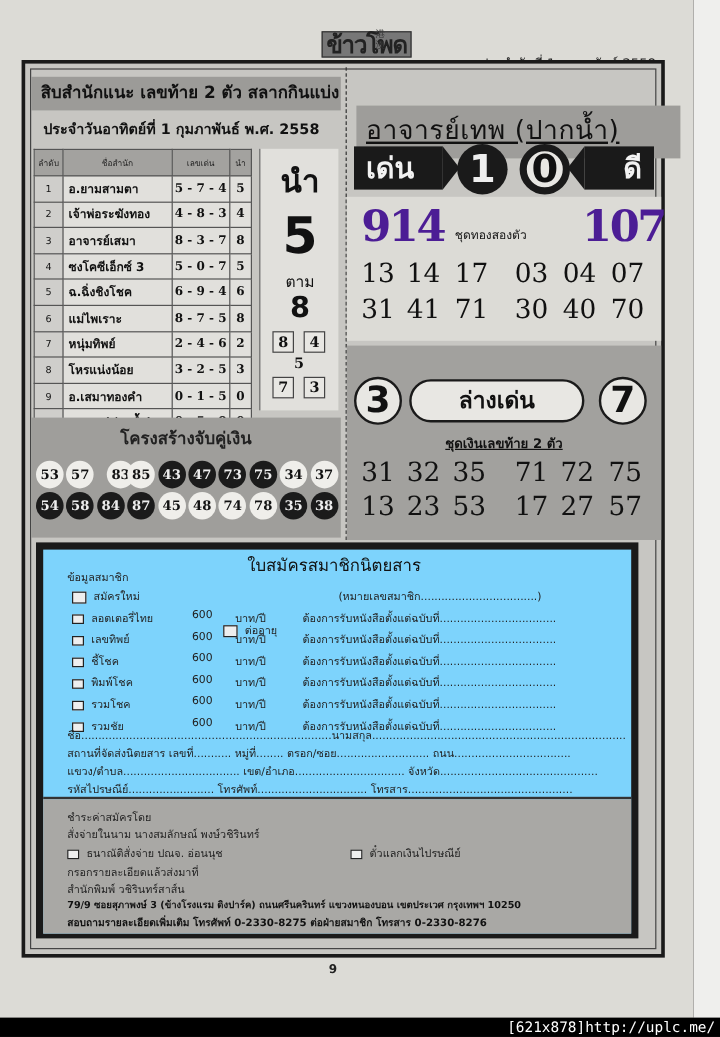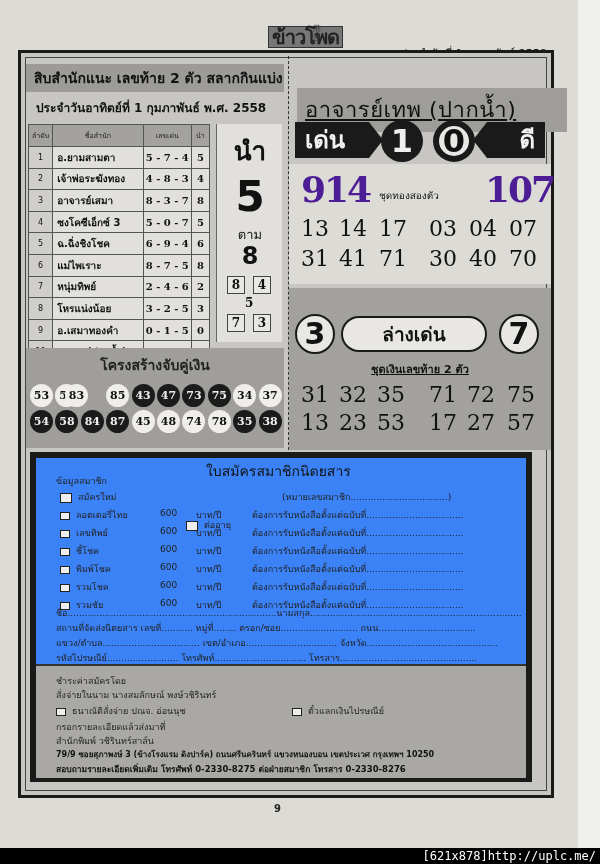--- a/index.html
+++ b/index.html
@@ -60,21 +60,21 @@
   .num-row { position: absolute; left: 12px; width: 240px; font-family: "DejaVu Serif", serif; font-size: 22px; color: #111; }
   .num-row span { position: absolute; }
 
   .silver { position: absolute; left: 0; top: 232px; width: 262px; height: 162px; background: #a2a19e; }
   .small-circle { position: absolute; top: 26px; width: 40px; height: 40px; border-radius: 50%; background: #e8e7e3; border: 2px solid #1a1a1a; font-size: 30px; font-weight: bold; text-align: center; line-height: 36px; color: #111; }
   .pill { position: absolute; left: 52px; top: 28px; width: 146px; height: 36px; border-radius: 18px; background: #e8e7e3; border: 2px solid #1a1a1a; font-size: 19px; font-weight: bold; text-align: center; line-height: 32px; color: #111; }
   .silver-label { position: absolute; left: 0; top: 72px; width: 262px; text-align: center; font-size: 11px; font-weight: bold; text-decoration: underline; color: #111; }
 
   
   .form-outer { position: absolute; left: 30px; top: 452px; width: 502px; height: 330px; background: #1a1a1a; }
-  .form { position: absolute; left: 36px; top: 458px; width: 490px; height: 320px; background: #3b82f6; }
+  .form { position: absolute; left: 36px; top: 458px; width: 490px; height: 320px; background: #7dd3fc; }
   .form-title { position: absolute; left: 170px; top: 2px; font-size: 14px; color: #111; }
   .form-text { position: absolute; font-size: 9px; color: #222; white-space: nowrap; }
   .cb { display: inline-block; width: 10px; height: 8px; border: 1.5px solid #222; background: #eee; vertical-align: middle; margin-right: 6px; }
   .cb.big { width: 12px; height: 10px; }
   .form-div { position: absolute; left: 0; top: 206px; width: 490px; height: 2px; background: #333; }
   .form-pay { position: absolute; left: 0; top: 208px; width: 490px; height: 112px; background: #a9a8a5; }
   .bold-line { position: absolute; font-size: 9px; font-weight: bold; color: #111; white-space: nowrap; }
 
   .page-num { position: absolute; left: 274px; top: 803px; font-size: 10px; font-weight: bold; color: #222; }
 </style>
@@ -179,21 +179,21 @@
     <div class="grid-center" style="left:28px;top:172px;">5</div>
     <div class="grid-cell" style="left:10px;top:190px;">7</div>
     <div class="grid-cell" style="left:36px;top:190px;">3</div>
   </div>
 
   <div class="structure">
     <div class="structure-title">โครงสร้างจับคู่เงิน</div>
     <div id="balls">
         <div class="ball light" style="left: 4px; top: 36px;">53</div>
         <div class="ball light" style="left: 29.4px; top: 36px;">57</div>
-        <div class="ball light" style="left: 39px; top: 36px;">83</div>
+        <div class="ball light" style="left: 63px; top: 36px;">83</div>
         <div class="ball light" style="left: 80.2px; top: 36px;">85</div>
         <div class="ball dark" style="left: 105.6px; top: 36px;">43</div>
         <div class="ball dark" style="left: 131px; top: 36px;">47</div>
         <div class="ball dark" style="left: 156.4px; top: 36px;">73</div>
         <div class="ball dark" style="left: 181.8px; top: 36px;">75</div>
         <div class="ball light" style="left: 207.2px; top: 36px;">34</div>
         <div class="ball light" style="left: 232.6px; top: 36px;">37</div>
         <div class="ball dark" style="left: 4px; top: 62px;">54</div>
         <div class="ball dark" style="left: 29.4px; top: 62px;">58</div>
         <div class="ball dark" style="left: 54.8px; top: 62px;">84</div>

